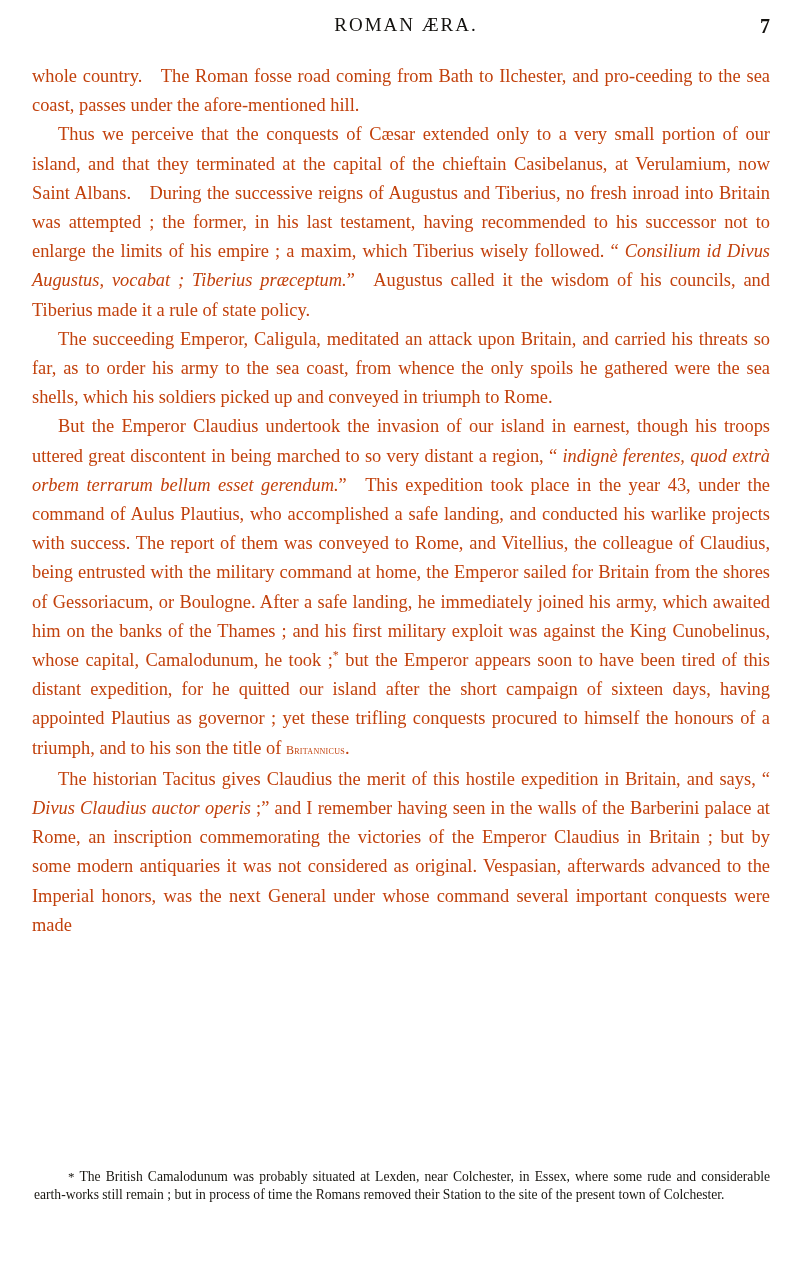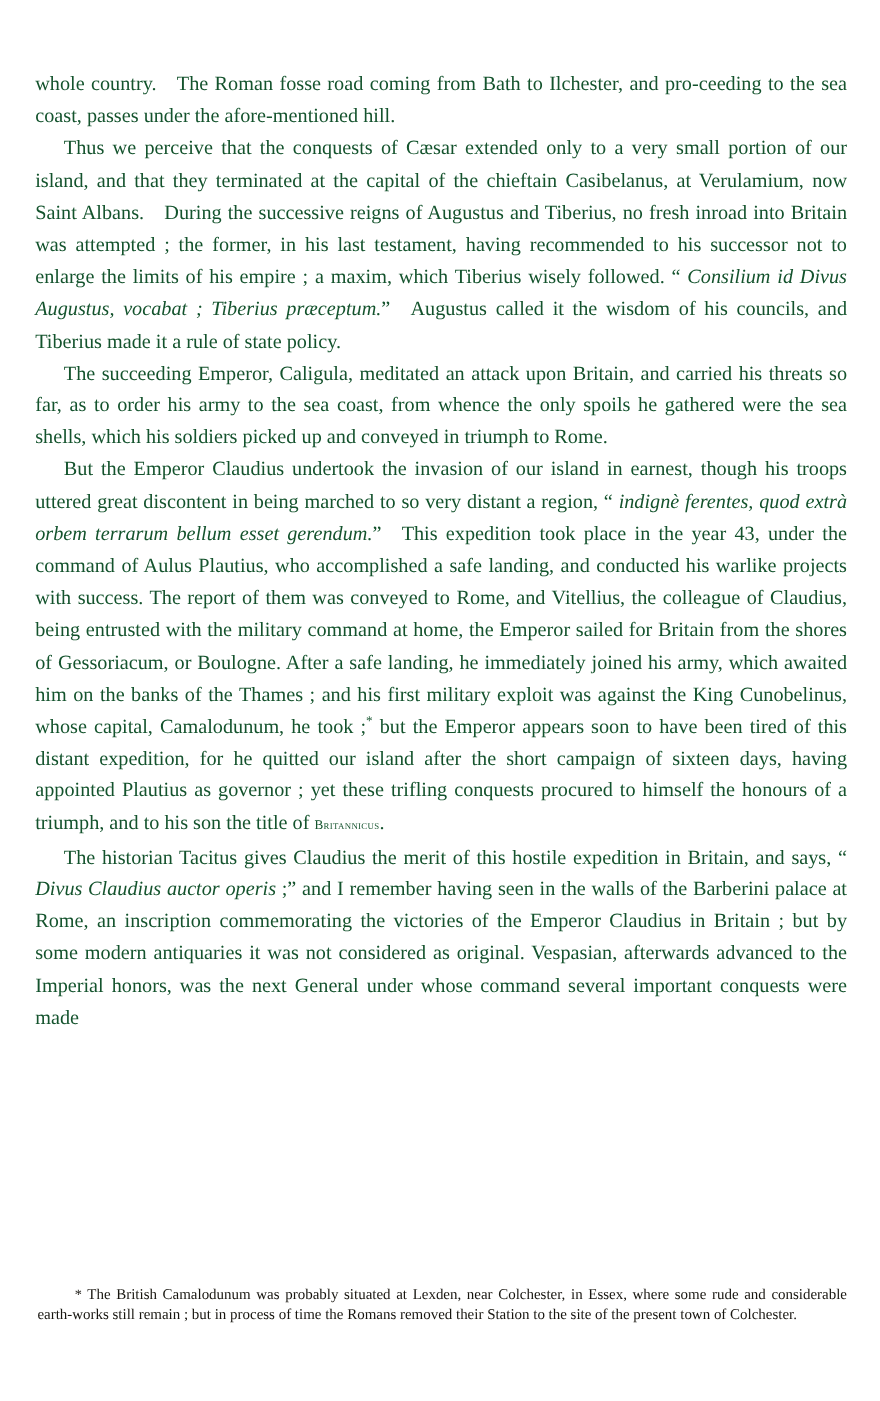--- a/index.html
+++ b/index.html
@@ -46,21 +46,21 @@
     color: #14120f;
   }
   .body-text {
     position: absolute;
     left: 32px;
     top: 62px;
     width: 738px;
     font-size: 18.4px;
     line-height: 29.2px;
     text-align: justify;
-    color: #14532d;
+    color: #c2410c;
   }
   .body-text p {
     margin: 0;
     text-indent: 26px;
   }
   .body-text p.noindent {
     text-indent: 0;
   }
   .latin {
     font-style: italic;
@@ -98,20 +98,24 @@
     font-size: 12px;
     vertical-align: super;
     line-height: 0;
   }
 </style>
 </head>
 <body>
 
 <div class="page">
 
+  <div class="header">
+    <div class="running-head">ROMAN ÆRA.</div>
+    <div class="folio">7</div>
+  </div>
 
   <div class="body-text">
 
     <p class="noindent"><span>whole country. The Roman fosse road coming from Bath to Ilchester, and pro-ceeding to the sea coast, passes under the afore-mentioned hill.</span></p>
 
     <p><span>Thus we perceive that the conquests of Cæsar extended only to a very small portion of our island, and that they terminated at the capital of the chieftain Casibelanus, at Verulamium, now Saint Albans. During the successive reigns of Augustus and Tiberius, no fresh inroad into Britain was attempted ; the former, in his last testament, having recommended to his successor not to enlarge the limits of his empire ; a maxim, which Tiberius wisely followed. “ </span><span class="latin">Consilium id Divus Augustus, vocabat ; Tiberius præceptum.</span><span>” Augustus called it the wisdom of his councils, and Tiberius made it a rule of state policy.</span></p>
 
     <p><span>The succeeding Emperor, Caligula, meditated an attack upon Britain, and carried his threats so far, as to order his army to the sea coast, from whence the only spoils he gathered were the sea shells, which his soldiers picked up and conveyed in triumph to Rome.</span></p>
 
     <p><span>But the Emperor Claudius undertook the invasion of our island in earnest, though his troops uttered great discontent in being marched to so very distant a region, “ </span><span class="latin">indignè ferentes, quod extrà orbem terrarum bellum esset gerendum.</span><span>” This expedition took place in the year 43, under the command of Aulus Plautius, who accomplished a safe landing, and conducted his warlike projects with success. The report of them was conveyed to Rome, and Vitellius, the colleague of Claudius, being entrusted with the military command at home, the Emperor sailed for Britain from the shores of Gessoriacum, or Boulogne. After a safe landing, he immediately joined his army, which awaited him on the banks of the Thames ; and his first military exploit was against the King Cunobelinus, whose capital, Camalodunum, he took ;</span><sup class="fnref">*</sup><span> but the Emperor appears soon to have been tired of this distant expedition, for he quitted our island after the short campaign of sixteen days, having appointed Plautius as governor ; yet these trifling conquests procured to himself the honours of a triumph, and to his son the title of </span><span class="smallcaps">Britannicus</span><span>.</span></p>

